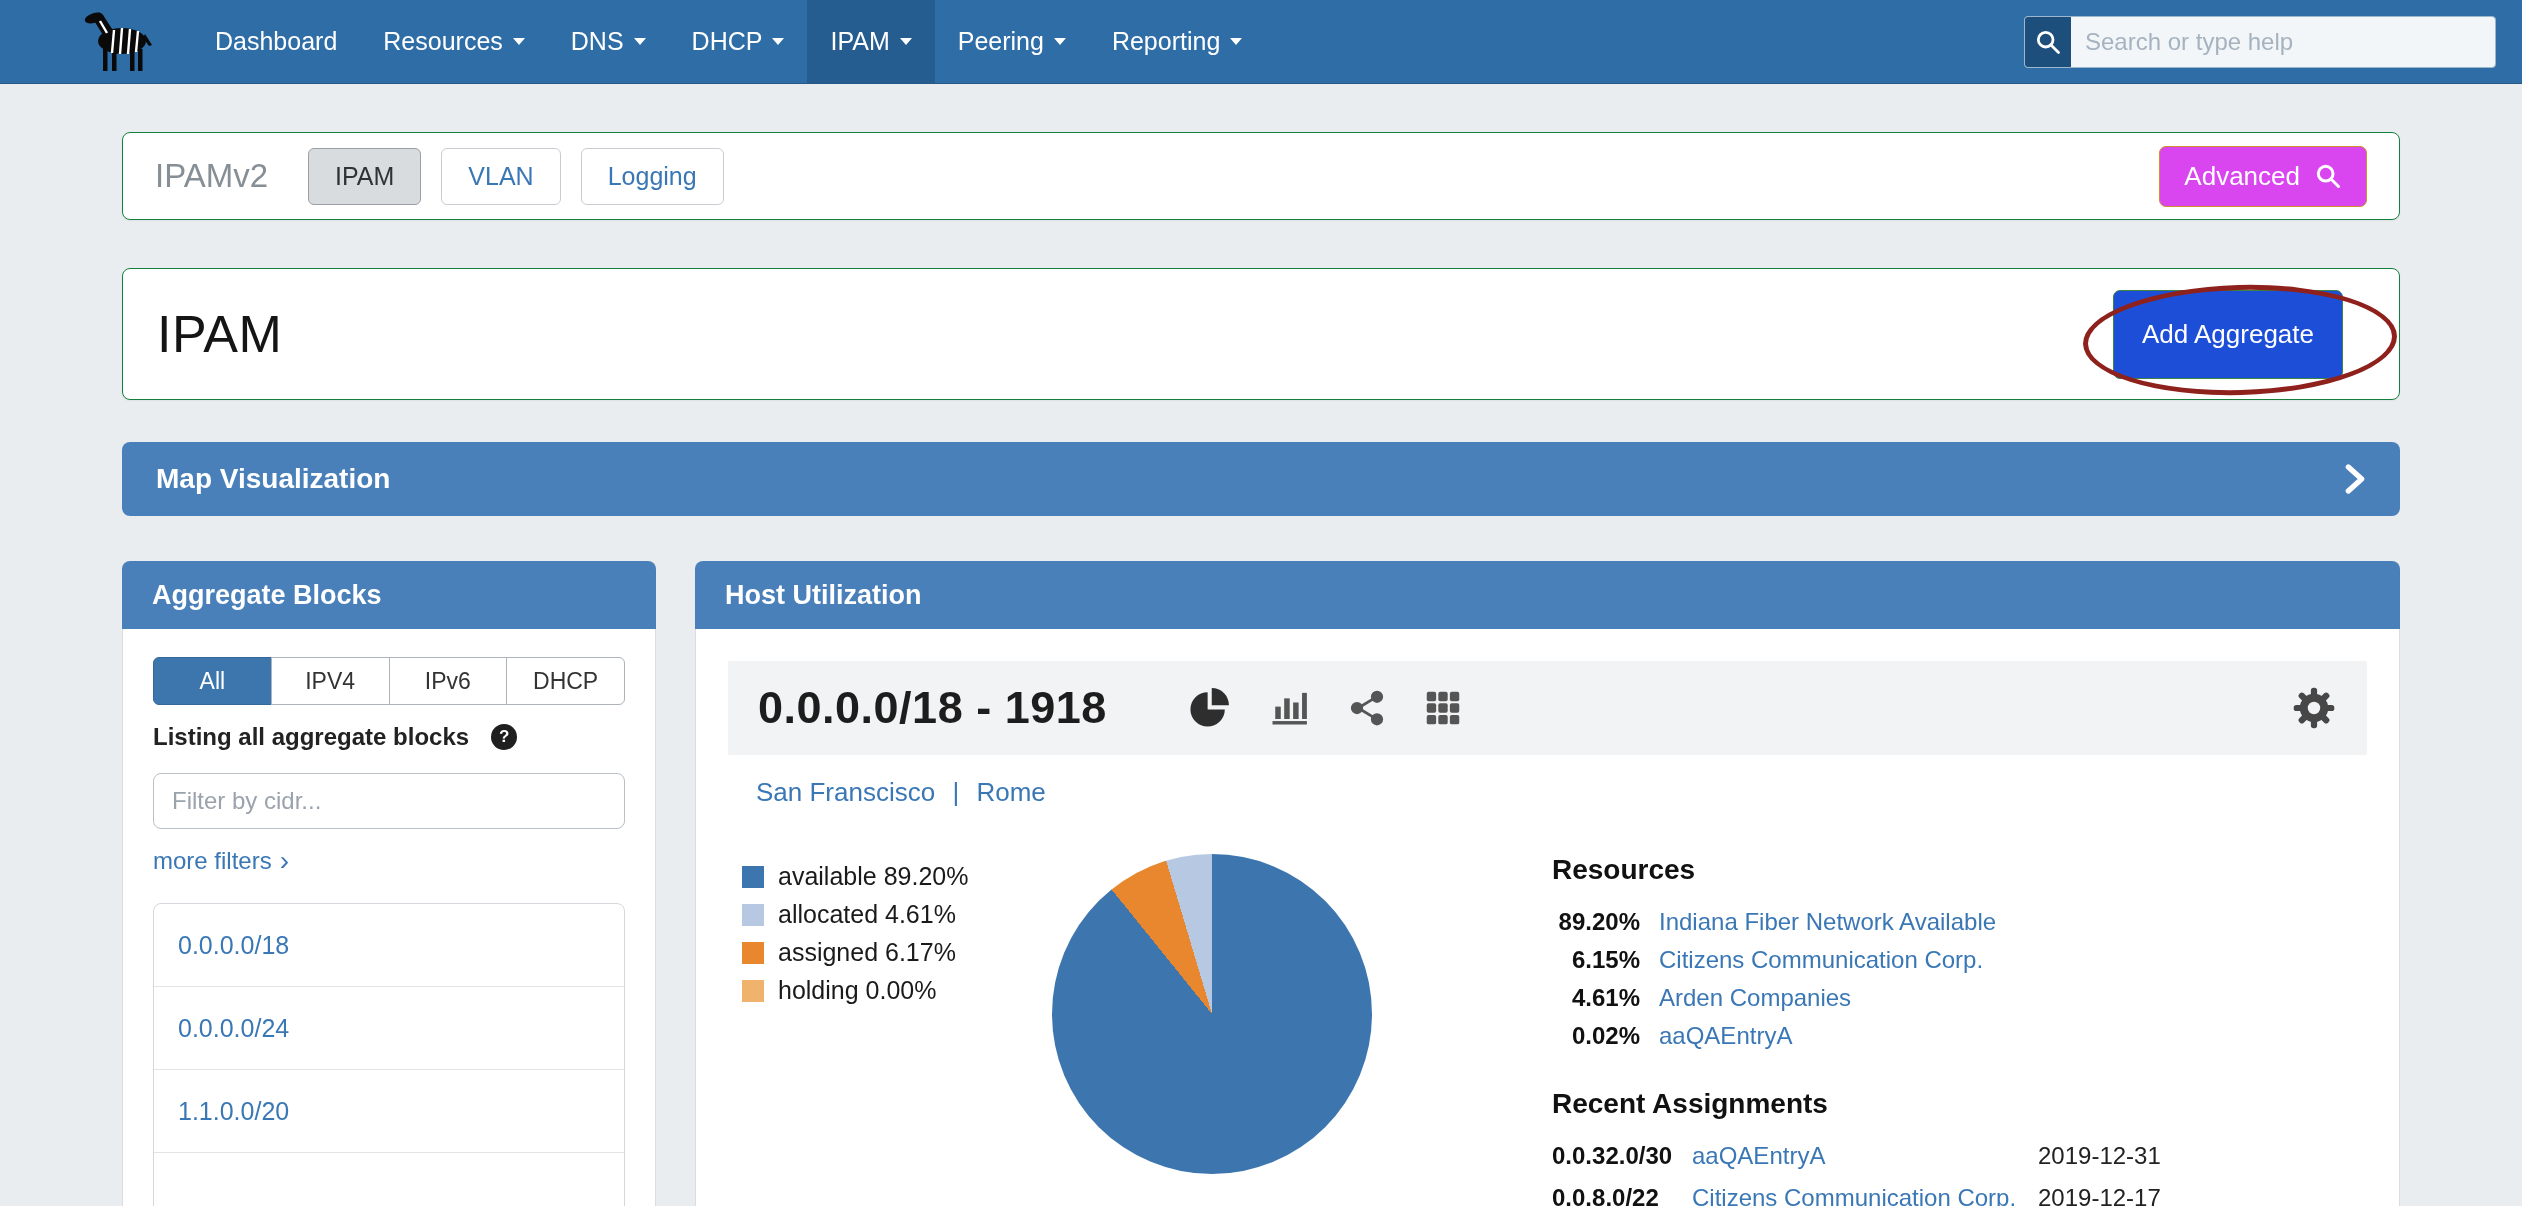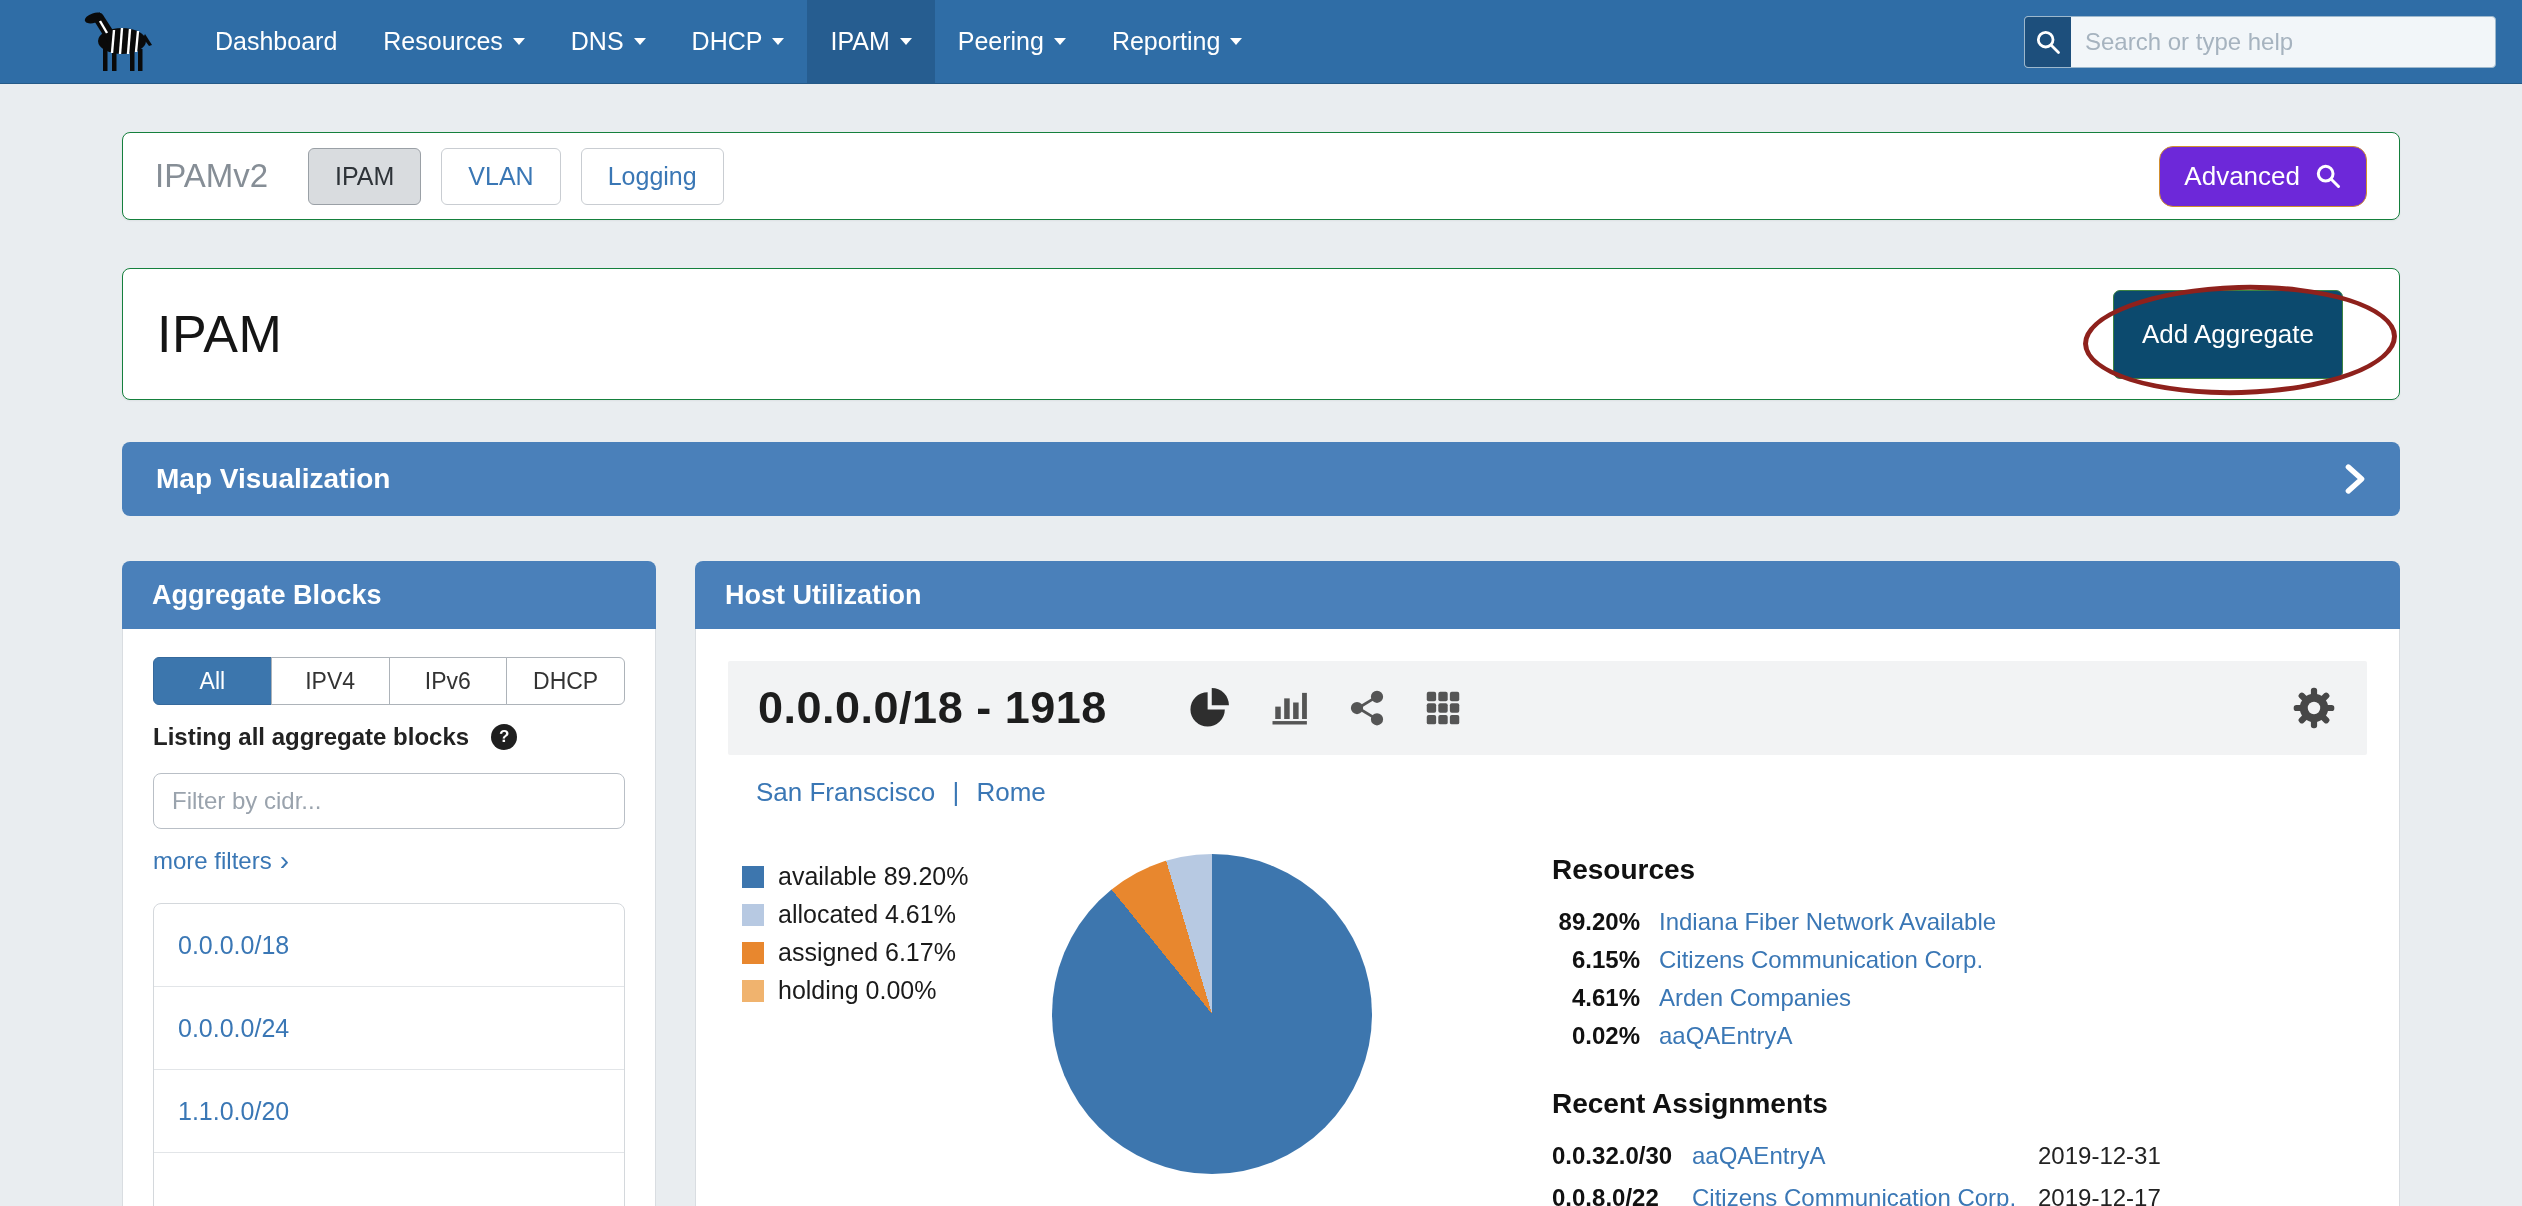--- a/index.html
+++ b/index.html
@@ -21,25 +21,25 @@
   .search-input{flex:1;border:none;outline:none;background:transparent;font-size:24px;color:#333;padding:0 14px;font-family:inherit}
   .search-input::placeholder{color:#a6b3bf}
   
   .container{width:2278px;margin:0 auto;position:relative}
   .card{background:#fff;border:1px solid #15803d;border-radius:8px;box-shadow:0 1px 2px rgba(0,0,0,.05);box-sizing:border-box}
   
   .toolbar-card{margin-top:48px;height:88px;display:flex;align-items:center;padding:0 32px}
   .brand-title{font-size:33px;color:#868e96;margin-right:40px}
   .tab-btn{font-size:25px;padding:13px 26px;border-radius:6px;border:1px solid #c9cdd2;background:#fff;color:#3a77b5;margin-right:20px;cursor:pointer;font-family:inherit}
   .tab-btn.active{background:#d9dcdf;border-color:#9aa0a6;color:#2e3338}
-  .advanced-btn{margin-left:auto;background:#6d28d9;border:1px solid #d18f2f;color:#fff;font-size:26px;padding:14px 24px;border-radius:14px;display:flex;align-items:center;gap:14px;cursor:pointer;font-family:inherit}
+  .advanced-btn{margin-left:auto;background:#d946ef;border:1px solid #d18f2f;color:#fff;font-size:26px;padding:14px 24px;border-radius:7px;display:flex;align-items:center;gap:14px;cursor:pointer;font-family:inherit}
   
   .page-card{margin-top:48px;height:132px;display:flex;align-items:center;padding:0 56px 0 34px;position:relative}
   .page-title{font-size:52px;font-weight:500;color:#151515;letter-spacing:.5px}
-  .add-btn{margin-left:auto;background:#0c4a6e;border:1px solid #3d8343;color:#fff;font-size:26px;padding:28px 28px;border-radius:7px;cursor:pointer;font-family:inherit}
+  .add-btn{margin-left:auto;background:#1d4ed8;border:1px solid #3d8343;color:#fff;font-size:26px;padding:28px 28px;border-radius:7px;cursor:pointer;font-family:inherit}
   .annotation{position:absolute;right:2px;top:16px;width:304px;height:100px;border:5px solid #8e211c;border-radius:50%;pointer-events:none;transform:rotate(-1.5deg)}
   
   .map-bar{margin-top:42px;height:74px;background:#4a80ba;border-radius:8px;display:flex;align-items:center;padding:0 34px;color:#fff;cursor:pointer}
   .map-title{font-size:28px;font-weight:700}
   .map-chevron{margin-left:auto;display:flex;align-items:center}
   
   .columns{display:flex;gap:39px;margin-top:45px;align-items:flex-start}
   .panel-header{height:68px;background:#4a80ba;border-radius:8px 8px 0 0;display:flex;align-items:center;padding:0 30px;color:#fff;font-size:27px;font-weight:700}
   .panel-body{background:#fff;border:1px solid #d9dde1;border-top:none;border-radius:0 0 8px 8px;box-sizing:border-box}
   .left-panel{width:534px;flex:none}

